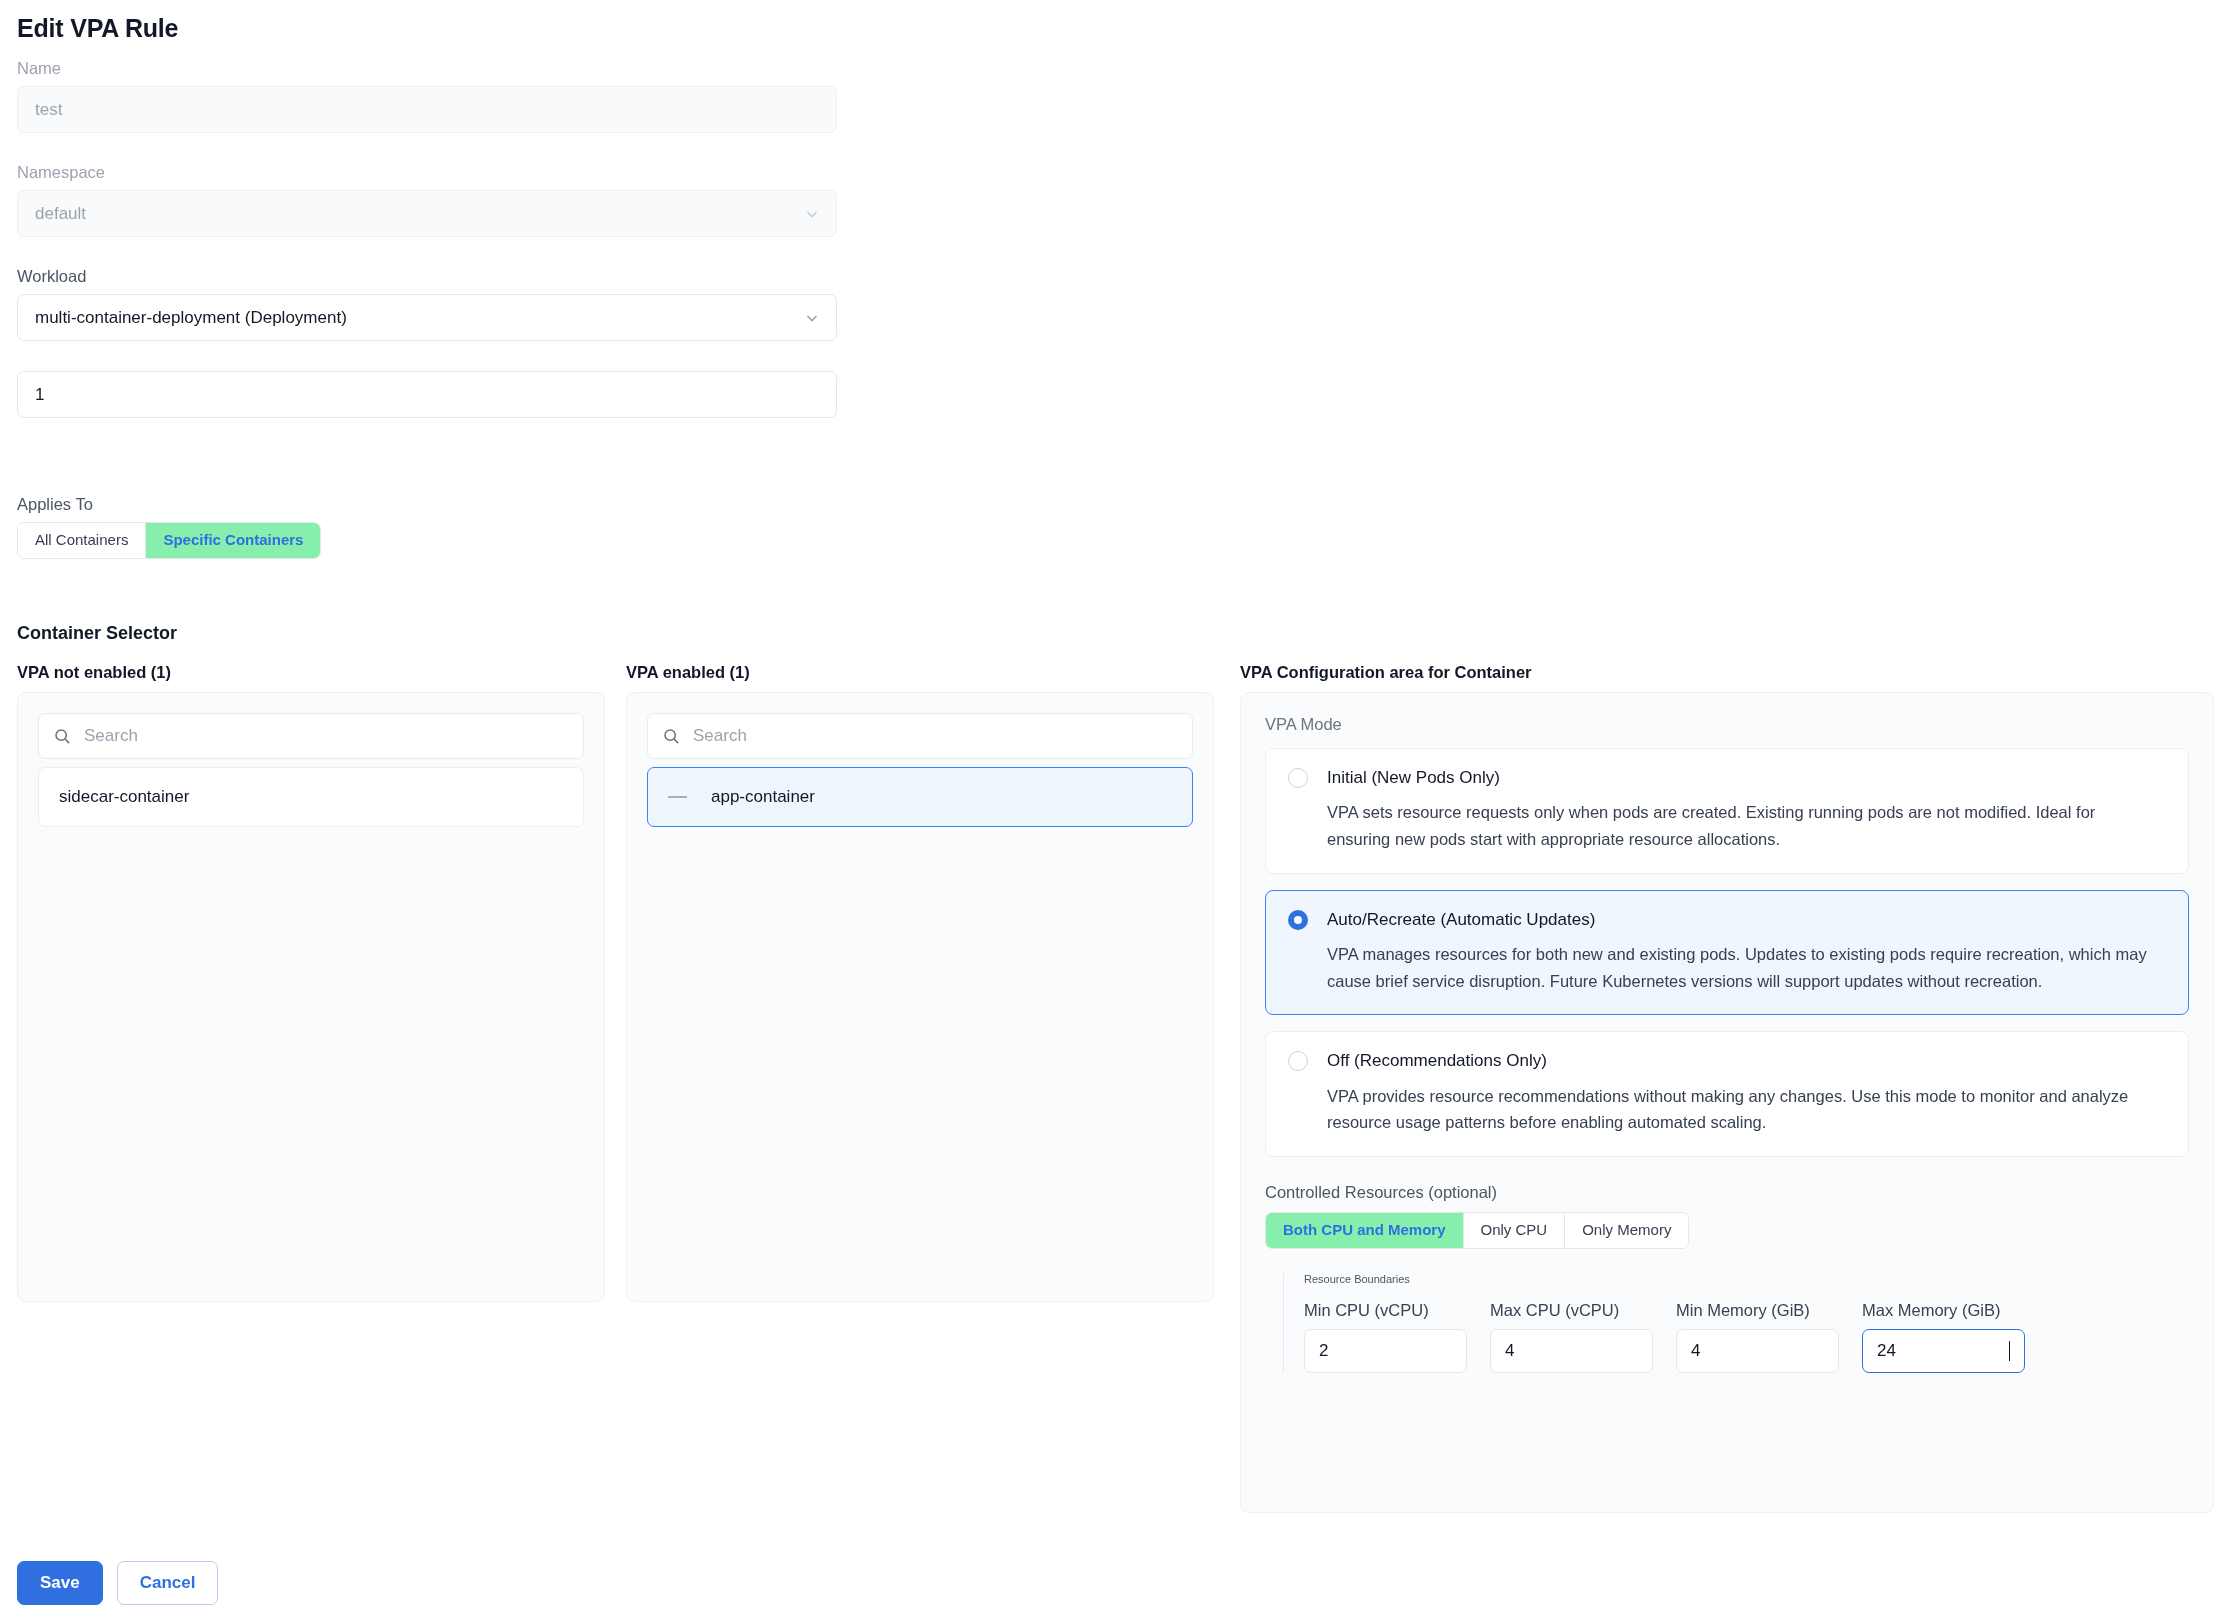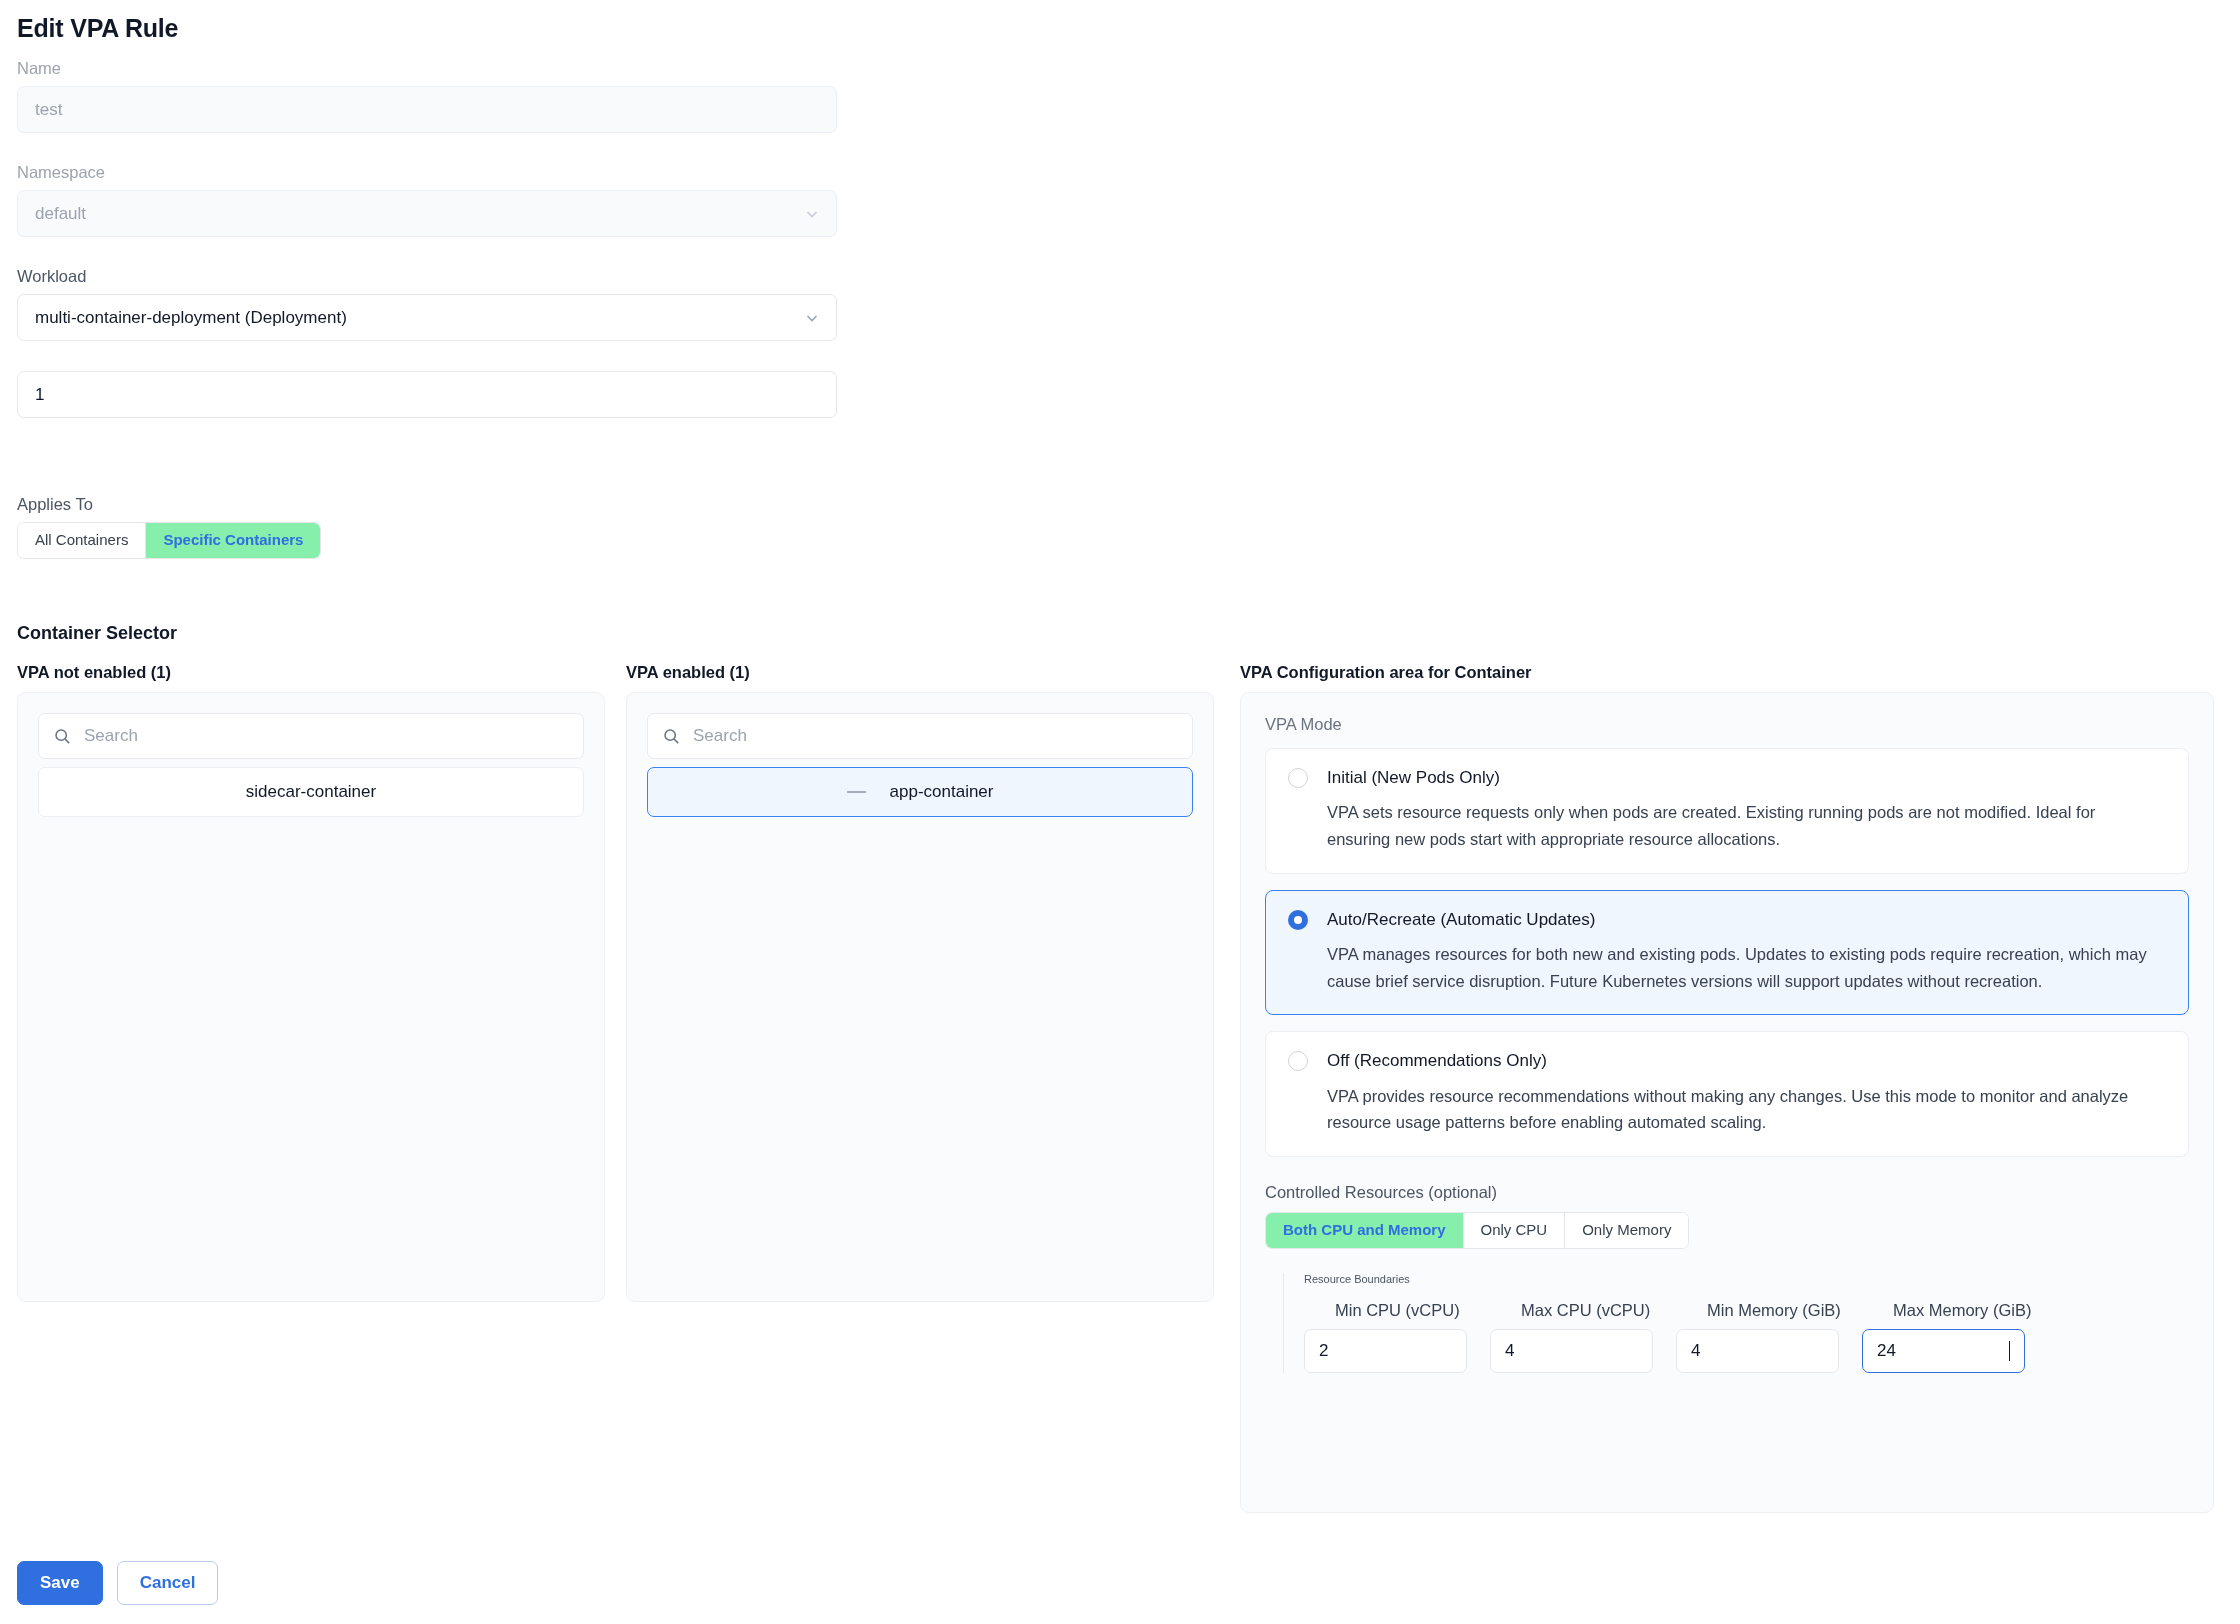--- a/index.html
+++ b/index.html
@@ -125,31 +125,30 @@
     padding: 0 14px;
   }
   .search-box .mag { width: 19px; height: 19px; color: #6b7280; flex: 0 0 auto; }
   .search-box .ph {
     margin-left: 12px;
     font-size: 17px;
     color: #9ca3af;
   }
   .list-item {
     margin-top: 8px;
-    height: 50px;
+    height: 60px;
     background: #ffffff;
     border: 1px solid #eceef2;
     border-radius: 7px;
     display: flex;
     align-items: center;
     padding: 0 20px;
     font-size: 17px;
     color: #111827;
     cursor: pointer;
-    justify-content: center;
   }
   .list-item.selected {
     background: #eff6fd;
     border: 1px solid #3b82f6;
   }
   .list-item .minus {
     display: inline-block;
     width: 19px; height: 2px;
     background: #a7aebb;
     margin-right: 24px;
@@ -238,21 +237,20 @@
     color: #4b5563;
     margin-bottom: 16px;
   }
   .bound-grid { display: flex; gap: 23px; }
   .bound-col { width: 163px; }
   .bound-label {
     font-size: 16.5px;
     color: #374151;
     margin-bottom: 9px;
     white-space: nowrap;
-    margin-left: 31px;
   }
   .bound-input {
     height: 44px;
     border: 1px solid #e5e7eb;
     border-radius: 7px;
     background: #ffffff;
     font-size: 17px;
     color: #111827;
     padding: 0 14px;
     display: flex;

